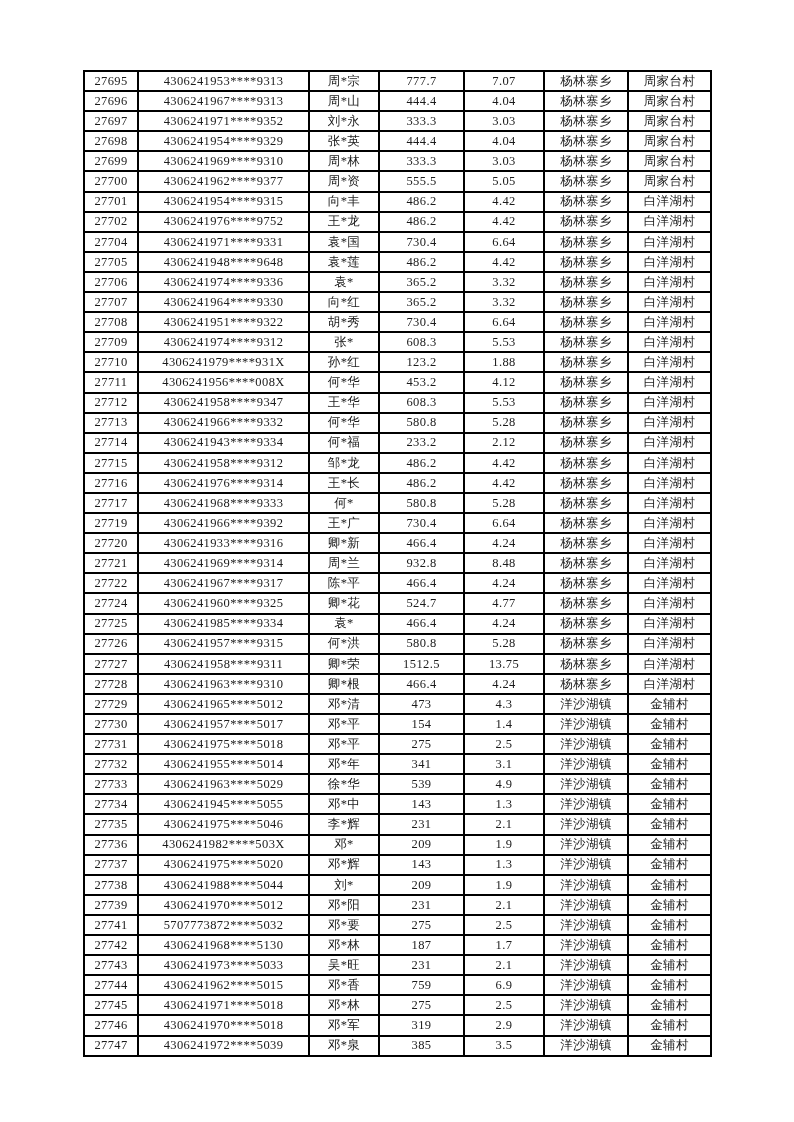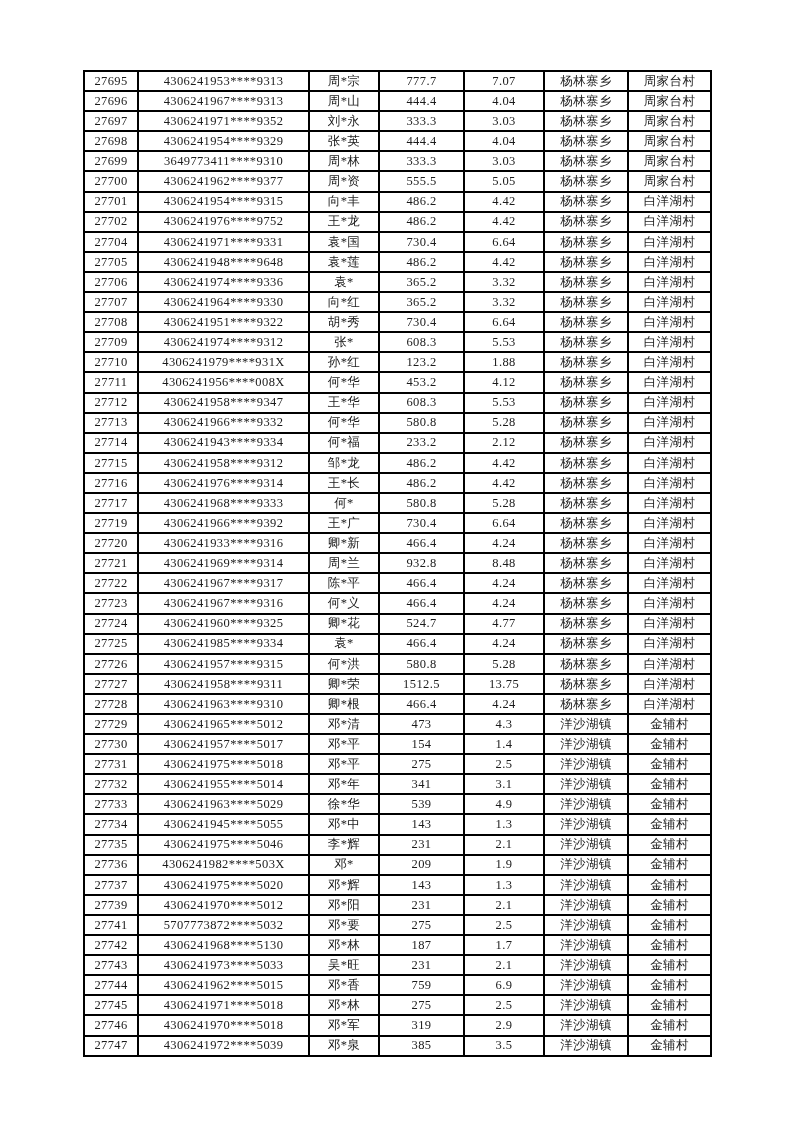--- a/index.html
+++ b/index.html
@@ -91,21 +91,21 @@
           <td>27698</td>
           <td>4306241954****9329</td>
           <td>张*英</td>
           <td>444.4</td>
           <td>4.04</td>
           <td>杨林寨乡</td>
           <td>周家台村</td>
         </tr>
         <tr>
           <td>27699</td>
-          <td>3649773411****9310</td>
+          <td>4306241969****9310</td>
           <td>周*林</td>
           <td>333.3</td>
           <td>3.03</td>
           <td>杨林寨乡</td>
           <td>周家台村</td>
         </tr>
         <tr>
           <td>27700</td>
           <td>4306241962****9377</td>
           <td>周*资</td>
@@ -288,29 +288,20 @@
         <tr>
           <td>27722</td>
           <td>4306241967****9317</td>
           <td>陈*平</td>
           <td>466.4</td>
           <td>4.24</td>
           <td>杨林寨乡</td>
           <td>白洋湖村</td>
         </tr>
         <tr>
-          <td>27723</td>
-          <td>4306241967****9316</td>
-          <td>何*义</td>
-          <td>466.4</td>
-          <td>4.24</td>
-          <td>杨林寨乡</td>
-          <td>白洋湖村</td>
-        </tr>
-        <tr>
           <td>27724</td>
           <td>4306241960****9325</td>
           <td>卿*花</td>
           <td>524.7</td>
           <td>4.77</td>
           <td>杨林寨乡</td>
           <td>白洋湖村</td>
         </tr>
         <tr>
           <td>27725</td>
@@ -423,20 +414,29 @@
         <tr>
           <td>27737</td>
           <td>4306241975****5020</td>
           <td>邓*辉</td>
           <td>143</td>
           <td>1.3</td>
           <td>洋沙湖镇</td>
           <td>金辅村</td>
         </tr>
         <tr>
+          <td>27738</td>
+          <td>4306241988****5044</td>
+          <td>刘*</td>
+          <td>209</td>
+          <td>1.9</td>
+          <td>洋沙湖镇</td>
+          <td>金辅村</td>
+        </tr>
+        <tr>
           <td>27739</td>
           <td>4306241970****5012</td>
           <td>邓*阳</td>
           <td>231</td>
           <td>2.1</td>
           <td>洋沙湖镇</td>
           <td>金辅村</td>
         </tr>
         <tr>
           <td>27741</td>

